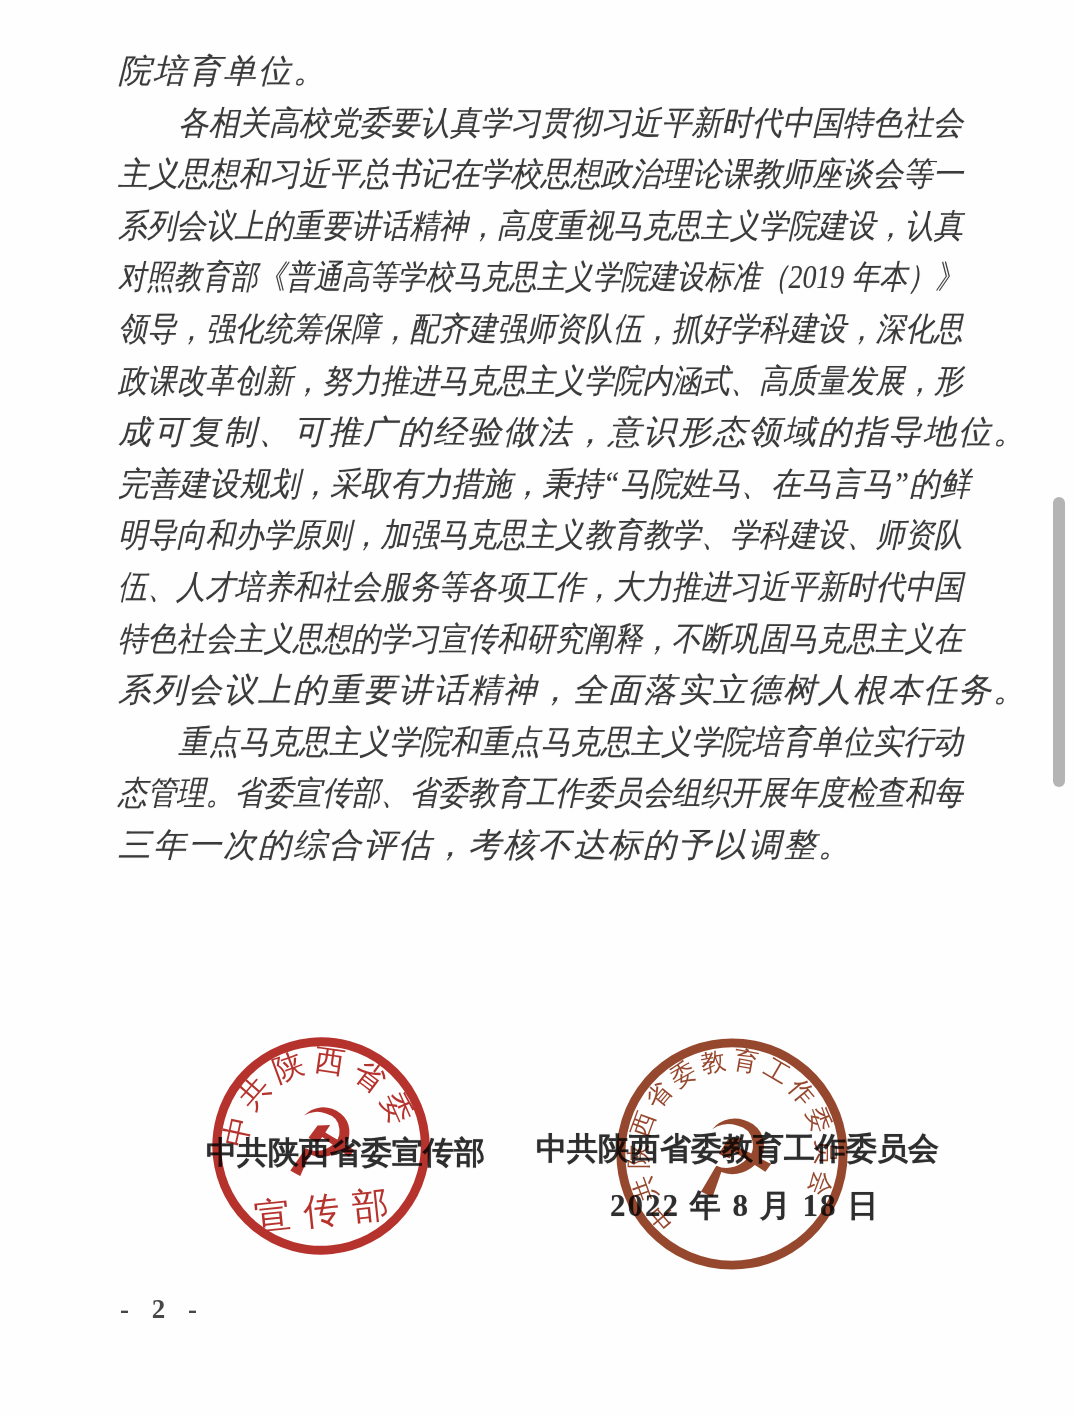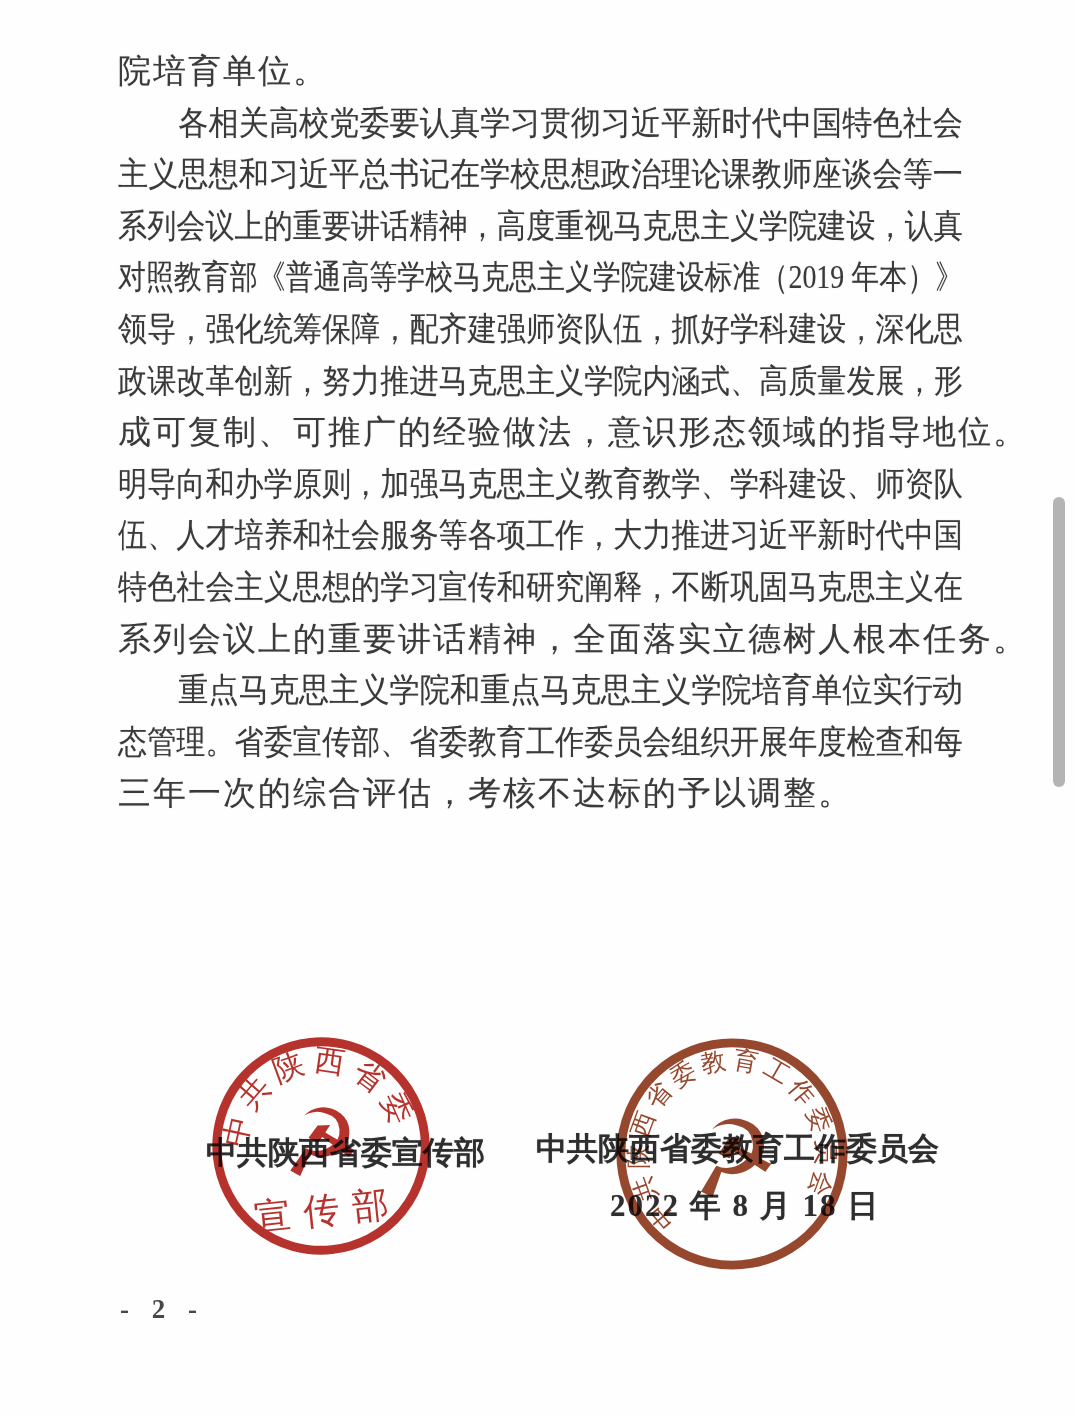--- a/index.html
+++ b/index.html
@@ -6,20 +6,21 @@
   .page{
     position:relative;width:1074px;height:1415px;overflow:hidden;
     background:#fefefe;
     font-family:"Liberation Serif","DejaVu Serif",serif;
   }
   
   .textblock{
     position:absolute;left:118px;top:46px;width:845px;
     color:#3a3a3a;font-size:33px;
     text-shadow:0 0 1px rgba(70,70,70,.35);
+    font-style:italic;
   }
   .line{height:51.6px;line-height:51.6px;white-space:nowrap;}
   .fitspan{display:inline-block;transform-origin:0 50%;white-space:nowrap;}
   .short .fitspan{letter-spacing:2px;}
   
   .sig{
     position:absolute;color:#2e2e2e;font-weight:600;font-size:31px;
     white-space:nowrap;text-shadow:0 0 1px rgba(60,60,60,.4);
   }
   .sig-left-org{left:183px;top:1132px;margin-left:23px;}
@@ -52,20 +53,21 @@
 
   <div class="textblock">
     <div class="line short"><span class="fitspan">院培育单位。</span></div>
     <div class="line"><span class="fitspan fit" style="transform: scaleX(0.914502);">　　各相关高校党委要认真学习贯彻习近平新时代中国特色社会</span></div>
     <div class="line"><span class="fitspan fit" style="transform: scaleX(0.914502);">主义思想和习近平总书记在学校思想政治理论课教师座谈会等一</span></div>
     <div class="line"><span class="fitspan fit" style="transform: scaleX(0.882968);">系列会议上的重要讲话精神，高度重视马克思主义学院建设，认真</span></div>
     <div class="line"><span class="fitspan fit" style="transform: scaleX(0.846481);">对照教育部《普通高等学校马克思主义学院建设标准（2019 年本）》</span></div>
     <div class="line"><span class="fitspan fit" style="transform: scaleX(0.882968);">领导，强化统筹保障，配齐建强师资队伍，抓好学科建设，深化思</span></div>
     <div class="line"><span class="fitspan fit" style="transform: scaleX(0.882968);">政课改革创新，努力推进马克思主义学院内涵式、高质量发展，形</span></div>
     <div class="line short"><span class="fitspan">成可复制、可推广的经验做法，意识形态领域的指导地位。</span></div>
+    <div class="line"><span class="fitspan fit" style="transform: scaleX(0.918182);">完善建设规划，采取有力措施，秉持“马院姓马、在马言马”的鲜</span></div>
     <div class="line"><span class="fitspan fit" style="transform: scaleX(0.882968);">明导向和办学原则，加强马克思主义教育教学、学科建设、师资队</span></div>
     <div class="line"><span class="fitspan fit" style="transform: scaleX(0.882968);">伍、人才培养和社会服务等各项工作，大力推进习近平新时代中国</span></div>
     <div class="line"><span class="fitspan fit" style="transform: scaleX(0.882968);">特色社会主义思想的学习宣传和研究阐释，不断巩固马克思主义在</span></div>
     <div class="line short"><span class="fitspan">系列会议上的重要讲话精神，全面落实立德树人根本任务。</span></div>
     <div class="line"><span class="fitspan fit" style="transform: scaleX(0.914502);">　　重点马克思主义学院和重点马克思主义学院培育单位实行动</span></div>
     <div class="line"><span class="fitspan fit" style="transform: scaleX(0.882968);">态管理。省委宣传部、省委教育工作委员会组织开展年度检查和每</span></div>
     <div class="line short"><span class="fitspan">三年一次的综合评估，考核不达标的予以调整。</span></div>
   </div>
 
   <div class="sig sig-left-org">中共陕西省委宣传部</div>

